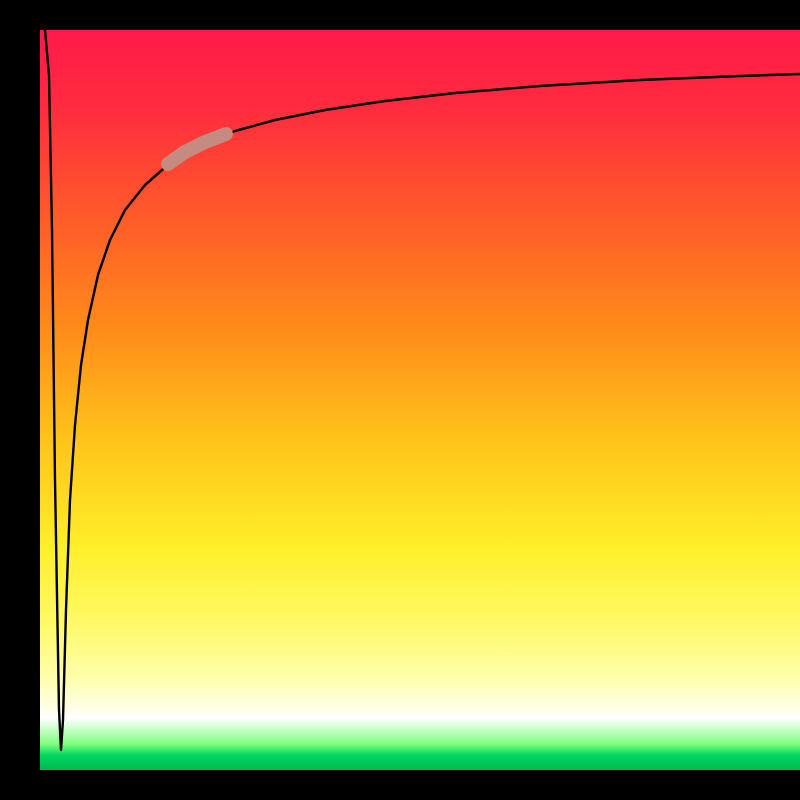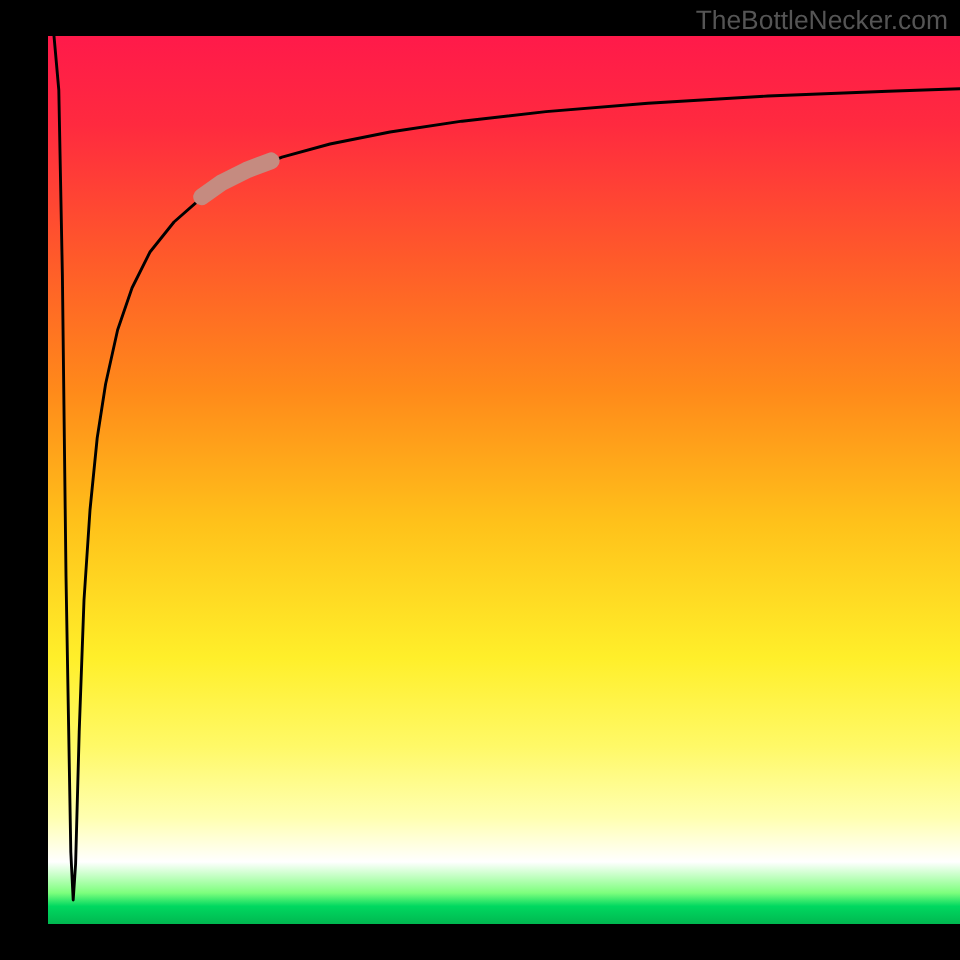--- a/index.html
+++ b/index.html
@@ -72,21 +72,20 @@
     top: 30px;
     width: 760px;
     height: 740px;
     z-index: 2;
   }
 </style>
 </head>
 <body>
 
 <div class="container">
-  <div class="attribution">TheBottleNecker.com</div>
   <div class="plot-area"></div>
 
   <svg class="curve" viewBox="0 0 760 740" preserveAspectRatio="none">
     <path d="M 5 0
          L 9 45
          L 12 200
          L 15 450
          L 19 680
          L 21 720
          L 23 690

